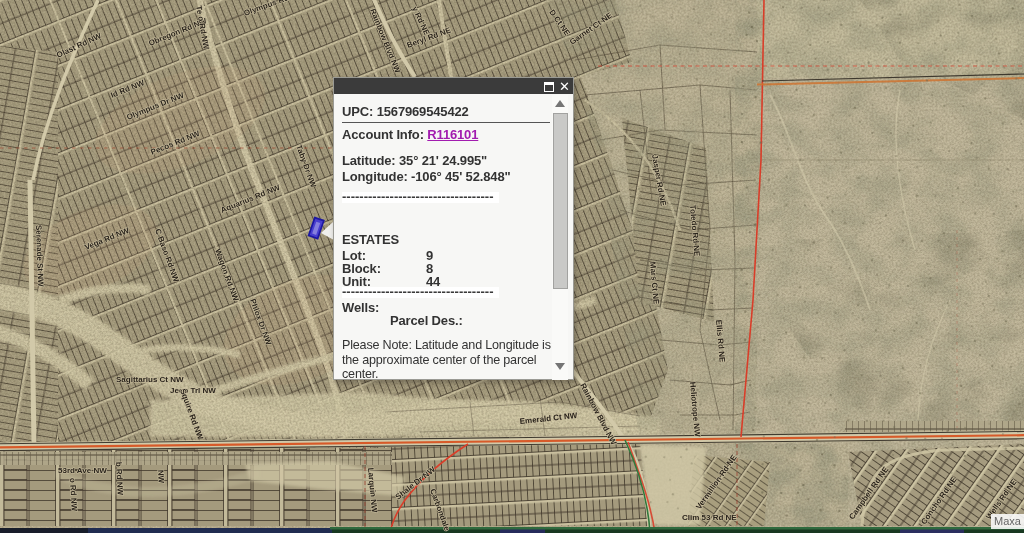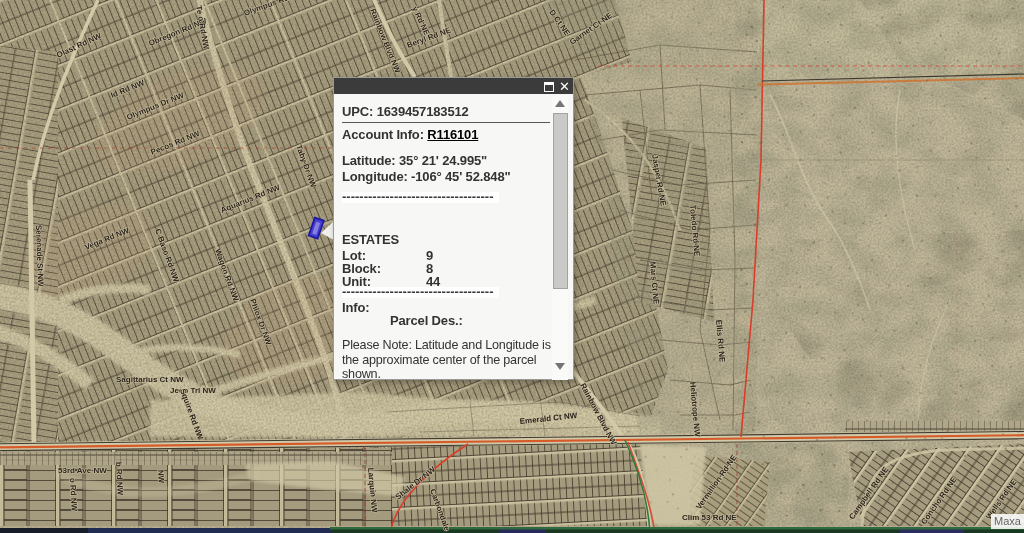--- a/index.html
+++ b/index.html
@@ -13,21 +13,21 @@
          background:#f7f7f5;border:1px solid #9a9a94;box-sizing:border-box;
          box-shadow:2px 3px 6px rgba(40,35,25,.35);}
   #ptitle{position:absolute;left:0;top:0;width:100%;height:16px;background:#3b3b3b;}
   #maxbtn{position:absolute;left:210px;top:4px;width:8px;height:6px;
           border:1px solid #fff;border-top:3px solid #fff;}
   #closebtn{position:absolute;left:225px;top:1px;color:#fff;font-size:13px;}
   .pl{position:absolute;left:8px;font-size:13px;font-weight:bold;color:#333;white-space:nowrap;letter-spacing:-0.15px;}
   .plr{font-weight:normal;font-size:12.6px;letter-spacing:-0.2px;}
   .val{position:absolute;left:84px;}
   #phr{position:absolute;left:8px;width:208px;border-top:1px solid #555;}
-  a.acct{color:#000000;}
+  a.acct{color:#a21caf;}
   .dash{font-size:13px;font-weight:bold;color:#3a3a3a;position:absolute;left:8px;
          background:#fff;width:157px;height:11px;line-height:9px;overflow:hidden;}
   
   #sbar{position:absolute;left:218px;top:17px;width:16px;height:285px;background:#fafaf8;}
   .arr{position:absolute;left:2.5px;width:0;height:0;border-left:5.5px solid transparent;
        border-right:5.5px solid transparent;}
   #sthumb{position:absolute;left:1px;top:18px;width:13px;height:174px;background:#c9c9c7;border:1px solid #a2a2a0;}
   #maxar{position:absolute;left:991px;top:514px;width:33px;height:15px;background:rgba(250,250,250,.9);
          color:#666;font-size:11px;line-height:15px;padding-left:3px;}
 </style>
@@ -313,35 +313,35 @@
     <text class="lbl" x="368" y="468" transform="rotate(85 368 468)">Larquin NW</text>
     <text class="lbl" x="682" y="520">Clim 53 Rd NE</text>
   </g>
 </svg>
 
 <div id="popup">
   <div id="ptitle">
       <div id="maxbtn"></div>
       <div id="closebtn">✕</div>
     </div>
-  <div class="pl" style="top:26px;">UPC: 1639457183512</div>
+  <div class="pl" style="top:26px;">UPC: 1567969545422</div>
   <div id="phr" style="top:44px;"></div>
   <div class="pl" style="top:49px;">Account Info: <a class="acct" href="#">R116101</a></div>
   <div class="pl" style="top:75px;">Latitude: 35° 21' 24.995"</div>
   <div class="pl" style="top:91px;">Longitude: -106° 45' 52.848"</div>
   <div class="dash" style="top:114px;">-----------------------------------</div>
   <div class="pl" style="top:154px;">ESTATES</div>
   <div class="pl" style="top:170px;">Lot:<span class="val">9</span></div>
   <div class="pl" style="top:183px;">Block:<span class="val">8</span></div>
   <div class="pl" style="top:196px;">Unit:<span class="val">44</span></div>
   <div class="dash" style="top:209px;">-----------------------------------</div>
-  <div class="pl" style="top:222px;">Info:</div>
+  <div class="pl" style="top:222px;">Wells:</div>
   <div class="pl" style="top:235px;padding-left:48px;">Parcel Des.:</div>
   <div class="pl plr" style="top:260px;">Please Note: Latitude and Longitude is</div>
   <div class="pl plr" style="top:275px;">the approximate center of the parcel</div>
-  <div class="pl plr" style="top:289px;">shown.</div>
+  <div class="pl plr" style="top:289px;">center.</div>
   <div id="sbar">
     <div class="arr" style="top:5px;border-bottom:7px solid #757575;"></div>
     <div id="sthumb"></div>
     <div class="arr" style="top:268px;border-top:7px solid #757575;"></div>
   </div>
 </div>
 <div id="maxar">Maxa</div>
 
 </body></html>

